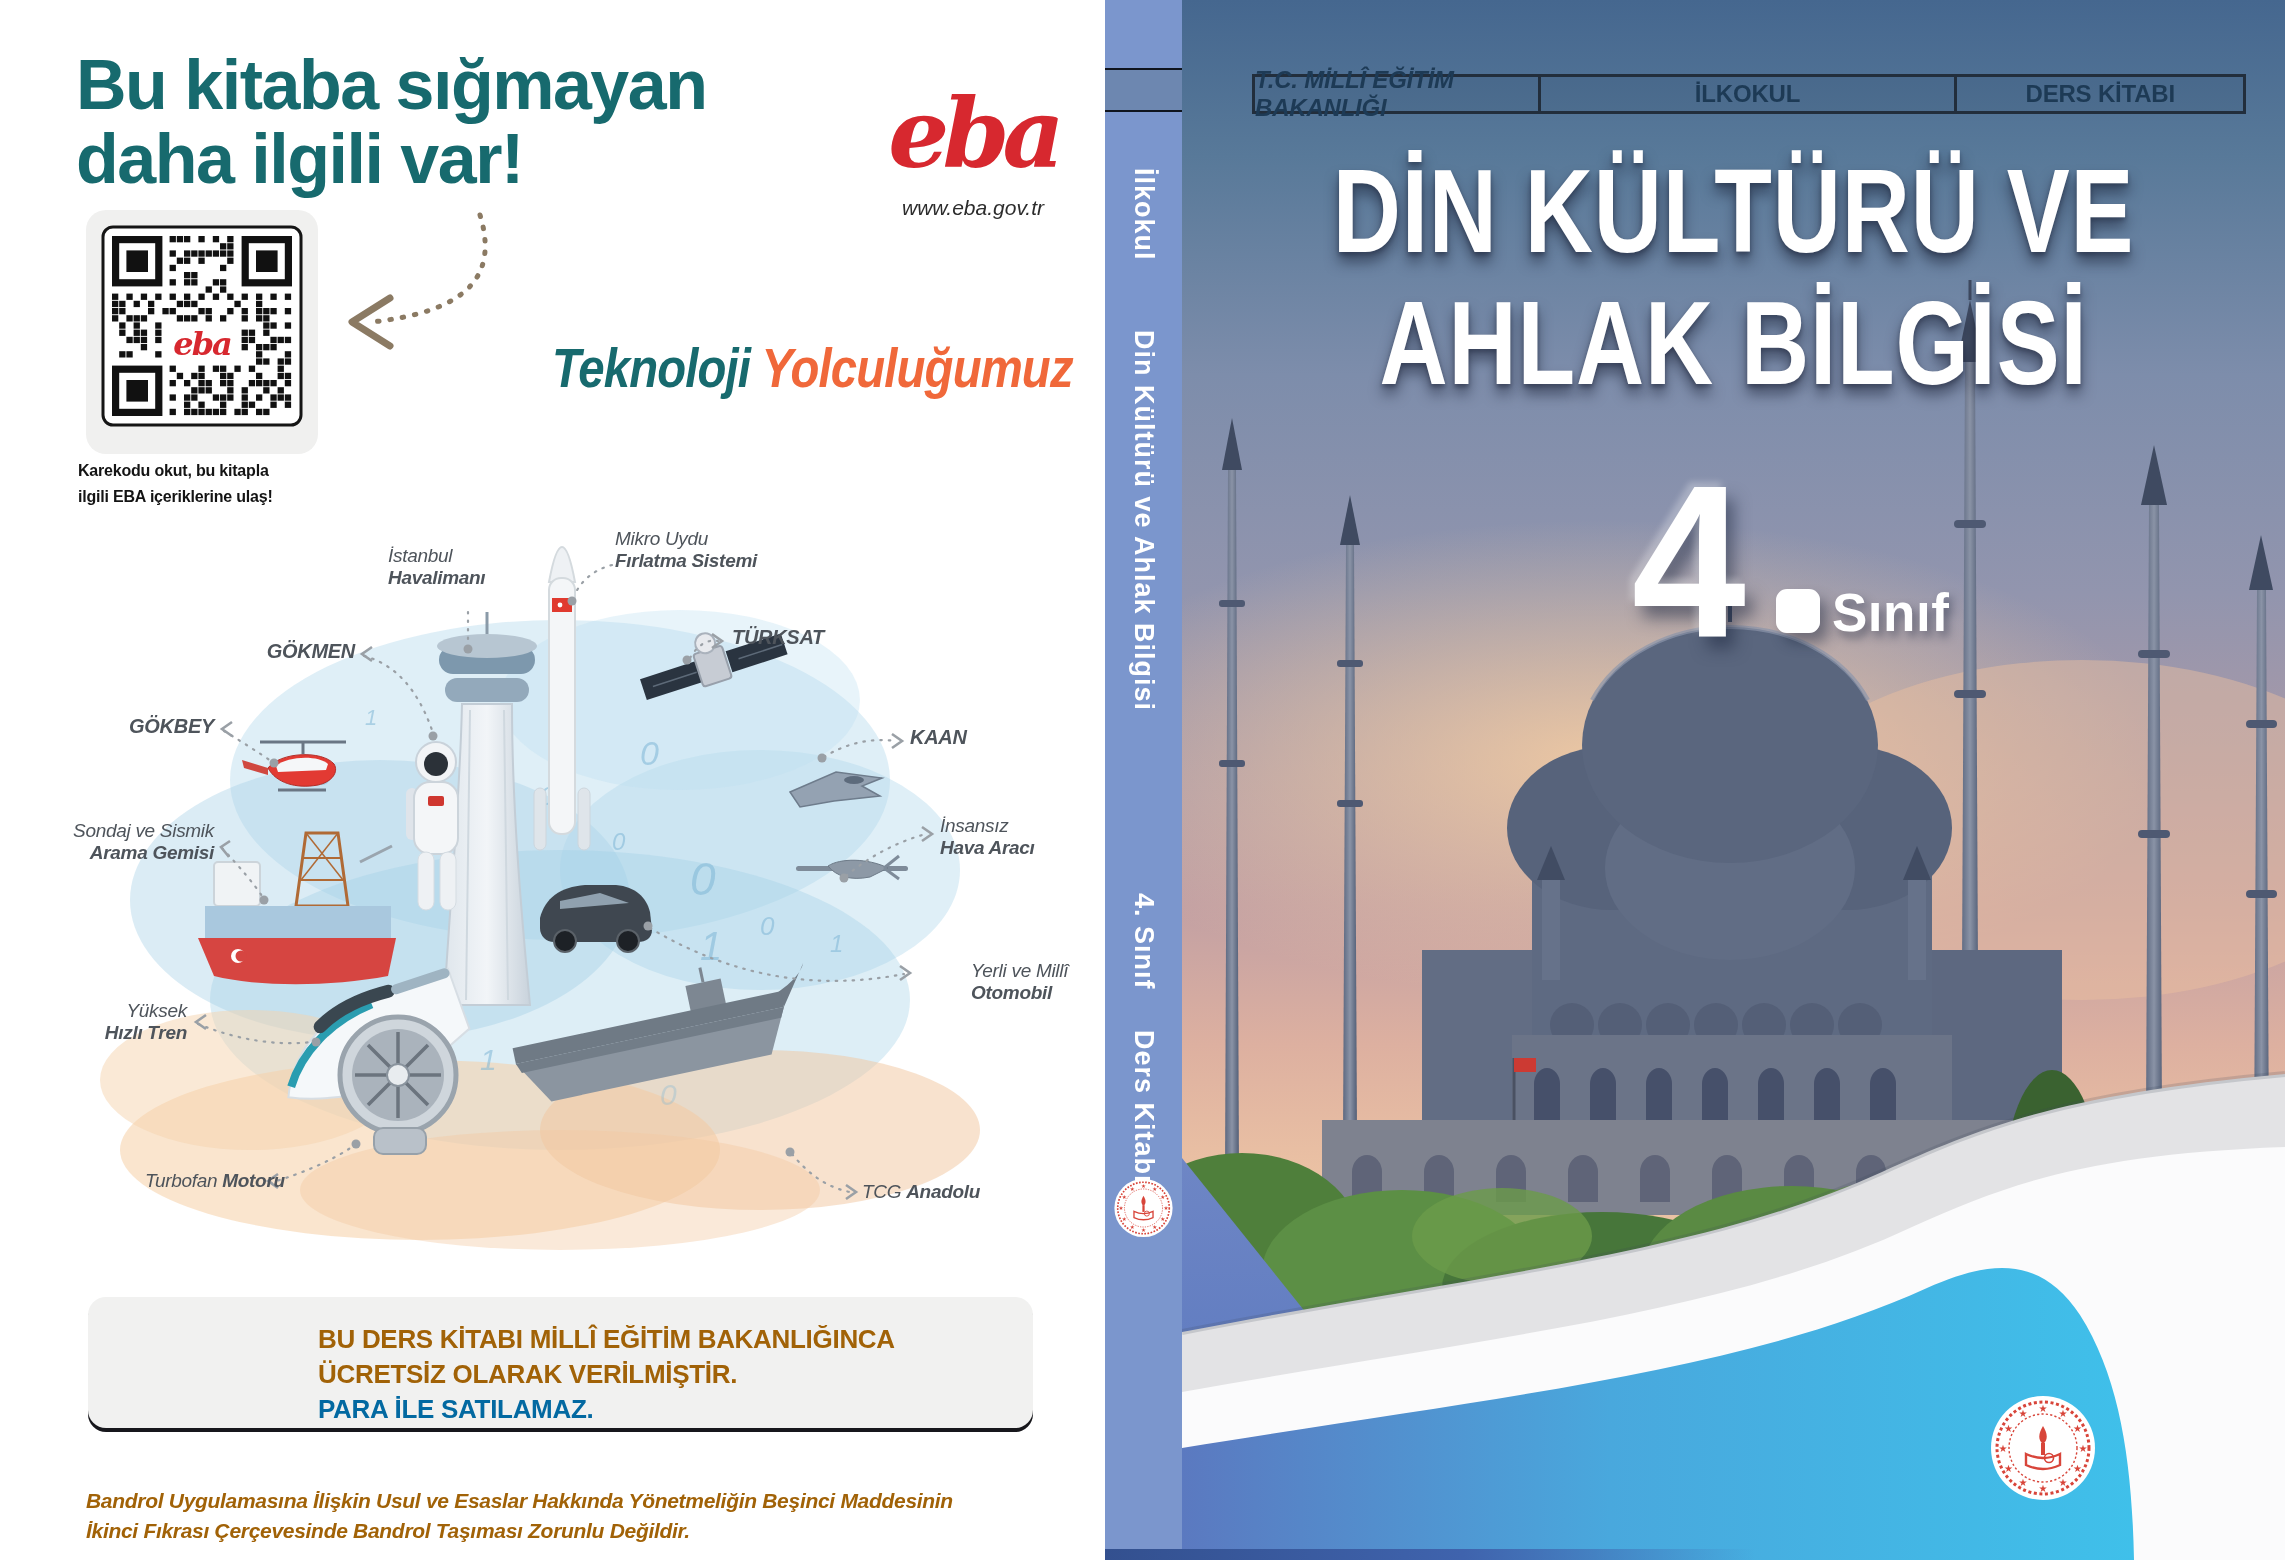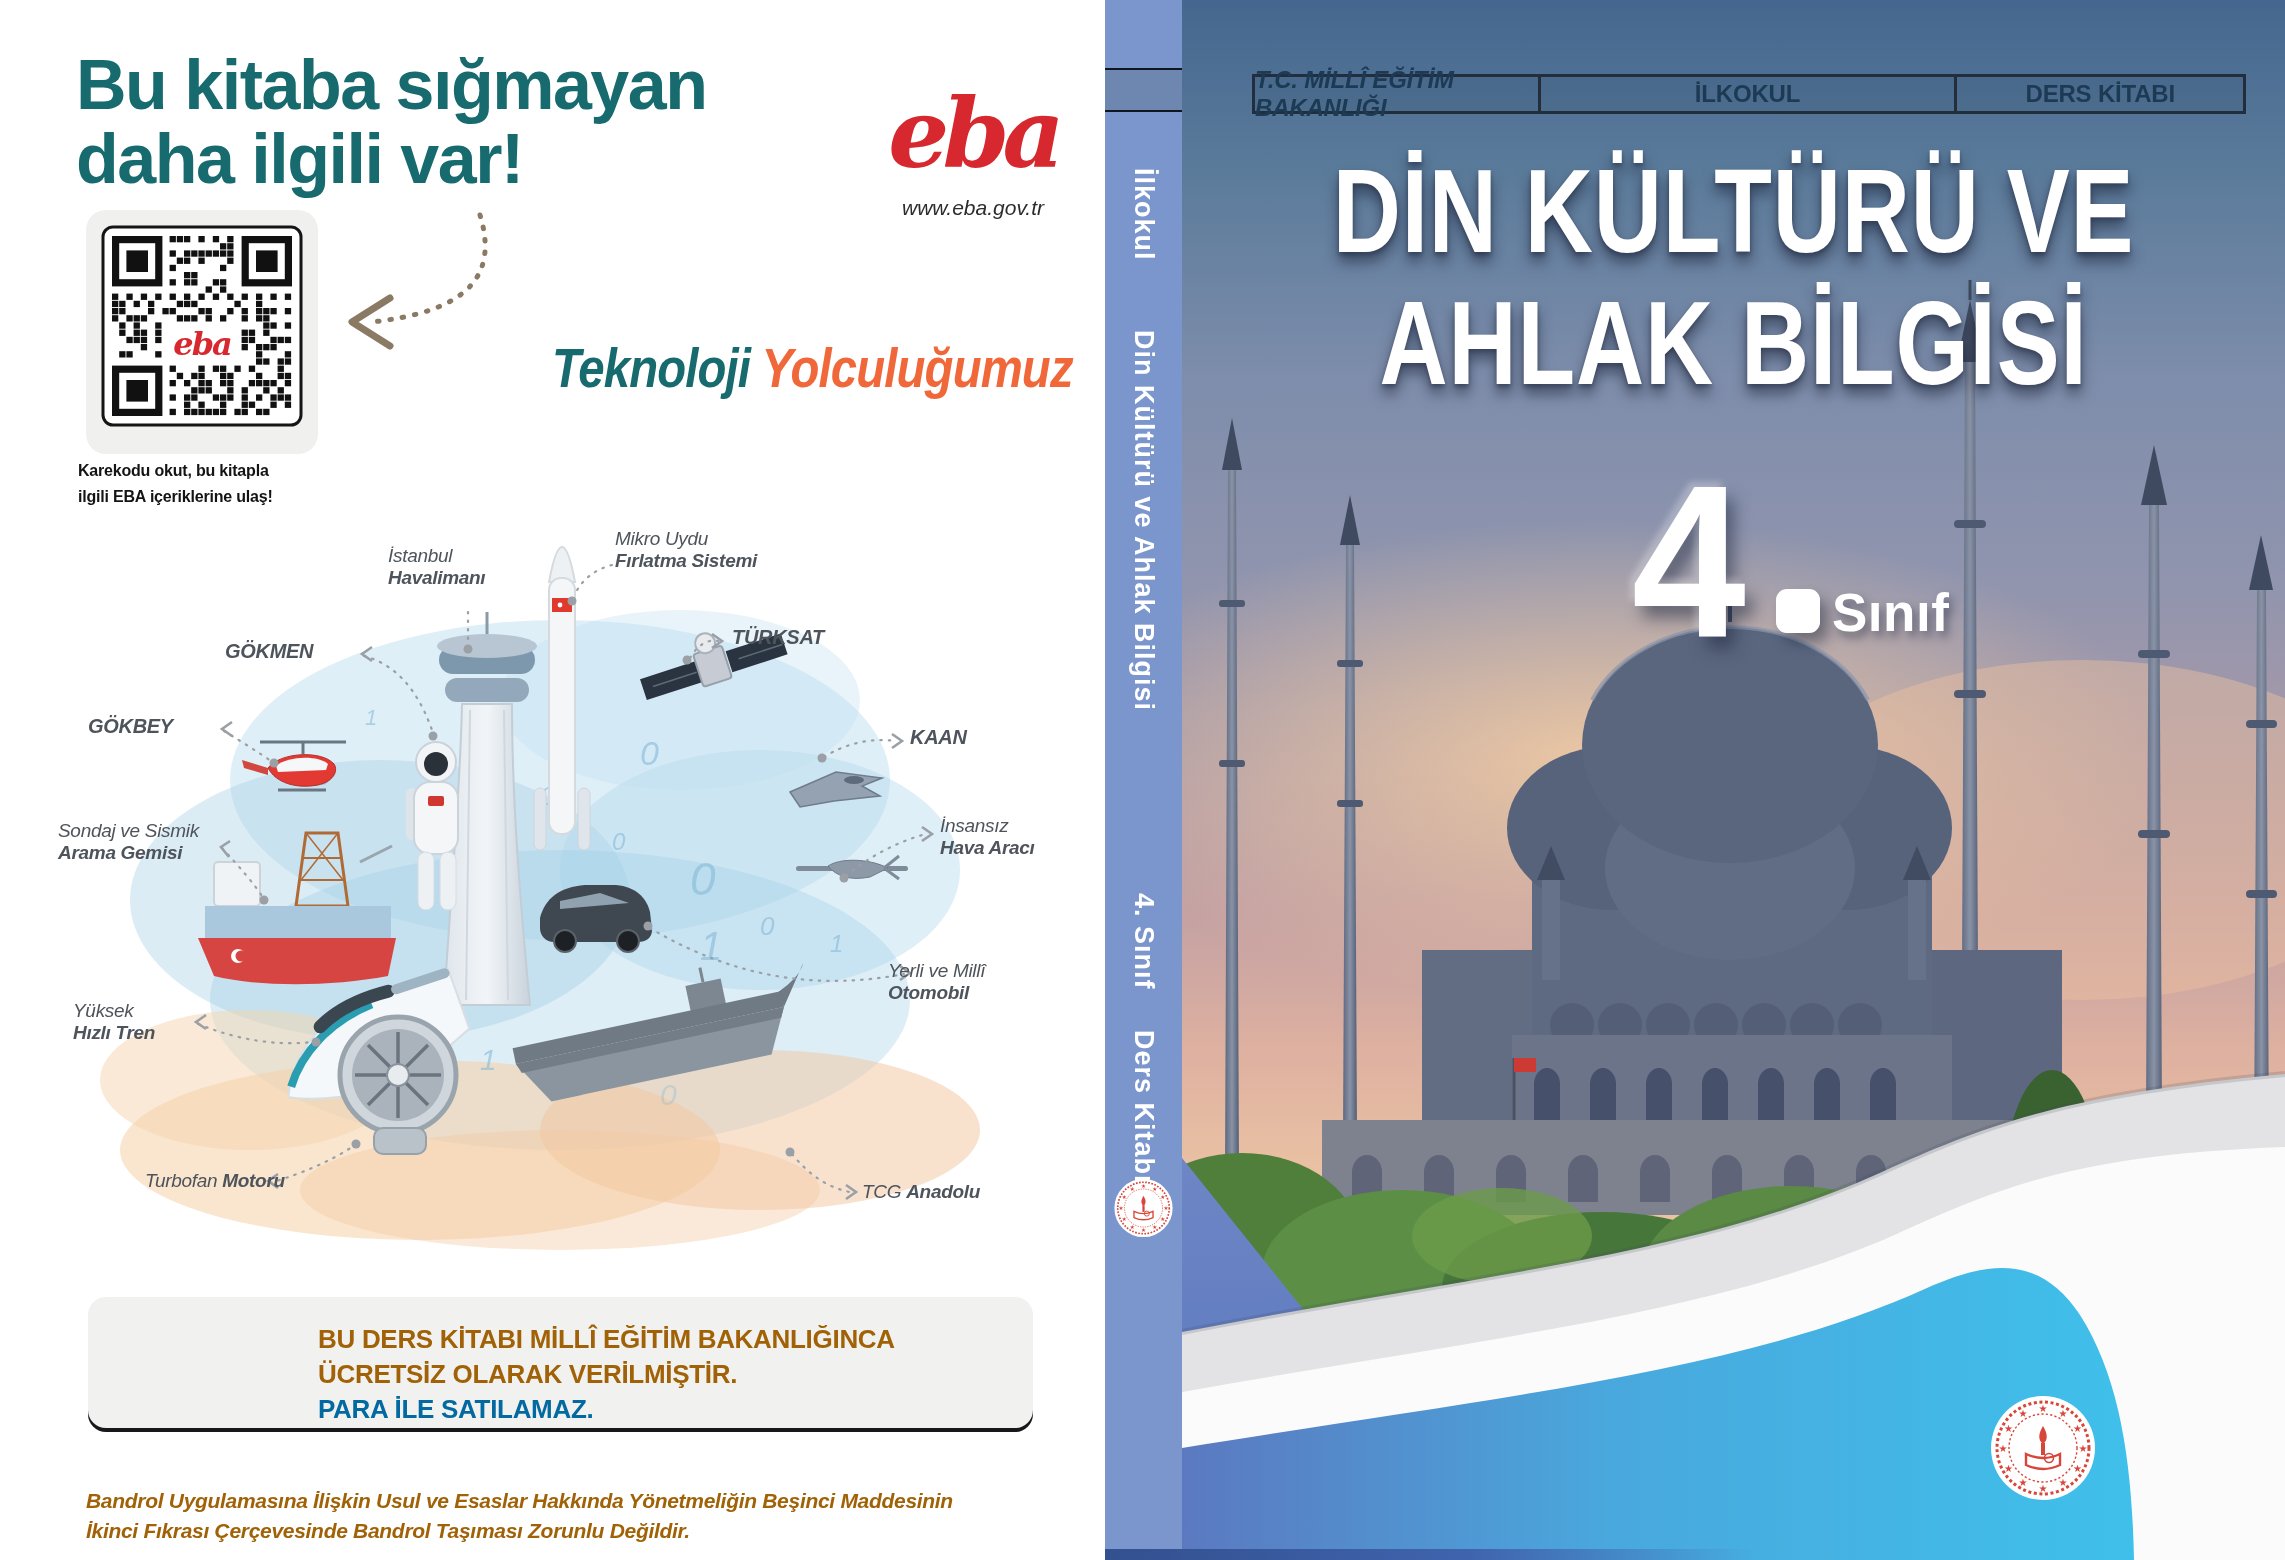--- a/index.html
+++ b/index.html
@@ -22,21 +22,21 @@
               font-weight:700;letter-spacing:-1px;transform:scaleX(.86);transform-origin:left;
               white-space:nowrap;}
   .tech-title .p1{color:#176a6e;}
   .tech-title .p2{color:#f0683a;}
 
   .tl{position:absolute;font-style:italic;color:#4e545b;font-size:19px;line-height:22px;
       letter-spacing:-0.3px;white-space:nowrap;}
   .tl .w1{display:block;font-weight:500;}
   .tl .w2{display:block;font-weight:700;}
   .tl.caps .w1{font-weight:700;font-size:20px;}
-  .tl.right{text-align:left;}
+  .tl.right{text-align:right;}
   .tl.center{}
   .tl.inline .w1,.tl.inline .w2{display:inline;}
 
   .notice-box{position:absolute;left:88px;top:1297px;width:945px;height:131px;
               background:#f1f1f0;border-radius:18px;box-shadow:0 4px 0 0 #17171c;
               padding:25px 0 0 230px;box-sizing:border-box;}
   .notice-box .nl{font-size:26px;line-height:35px;font-weight:700;color:#a16207;letter-spacing:-0.3px;}
   .notice-box .nl.red{color:#0369a1;}
   .bandrol{position:absolute;left:86px;top:1486px;font-size:21px;line-height:30px;
            font-style:italic;font-weight:700;color:#a16207;letter-spacing:-0.3px;}
@@ -515,21 +515,21 @@
       <span class="w2">Arama Gemisi</span>
     </div>
     <div class="tl two" style="left:940px;top:815px">
       <span class="w1">İnsansız</span>
       <span class="w2">Hava Aracı</span>
     </div>
     <div class="tl two right" style="left:73px;top:1000px;width:114px">
       <span class="w1">Yüksek</span>
       <span class="w2">Hızlı Tren</span>
     </div>
-    <div class="tl two" style="left:888px;top:960px">
+    <div class="tl two" style="left:971px;top:960px">
       <span class="w1">Yerli ve Millî</span>
       <span class="w2">Otomobil</span>
     </div>
     <div class="tl inline" style="left:145px;top:1170px">
       <span class="w1">Turbofan </span><span class="w2">Motoru</span>
     </div>
     <div class="tl inline" style="left:862px;top:1181px">
       <span class="w1">TCG </span><span class="w2">Anadolu</span>
     </div>
 

